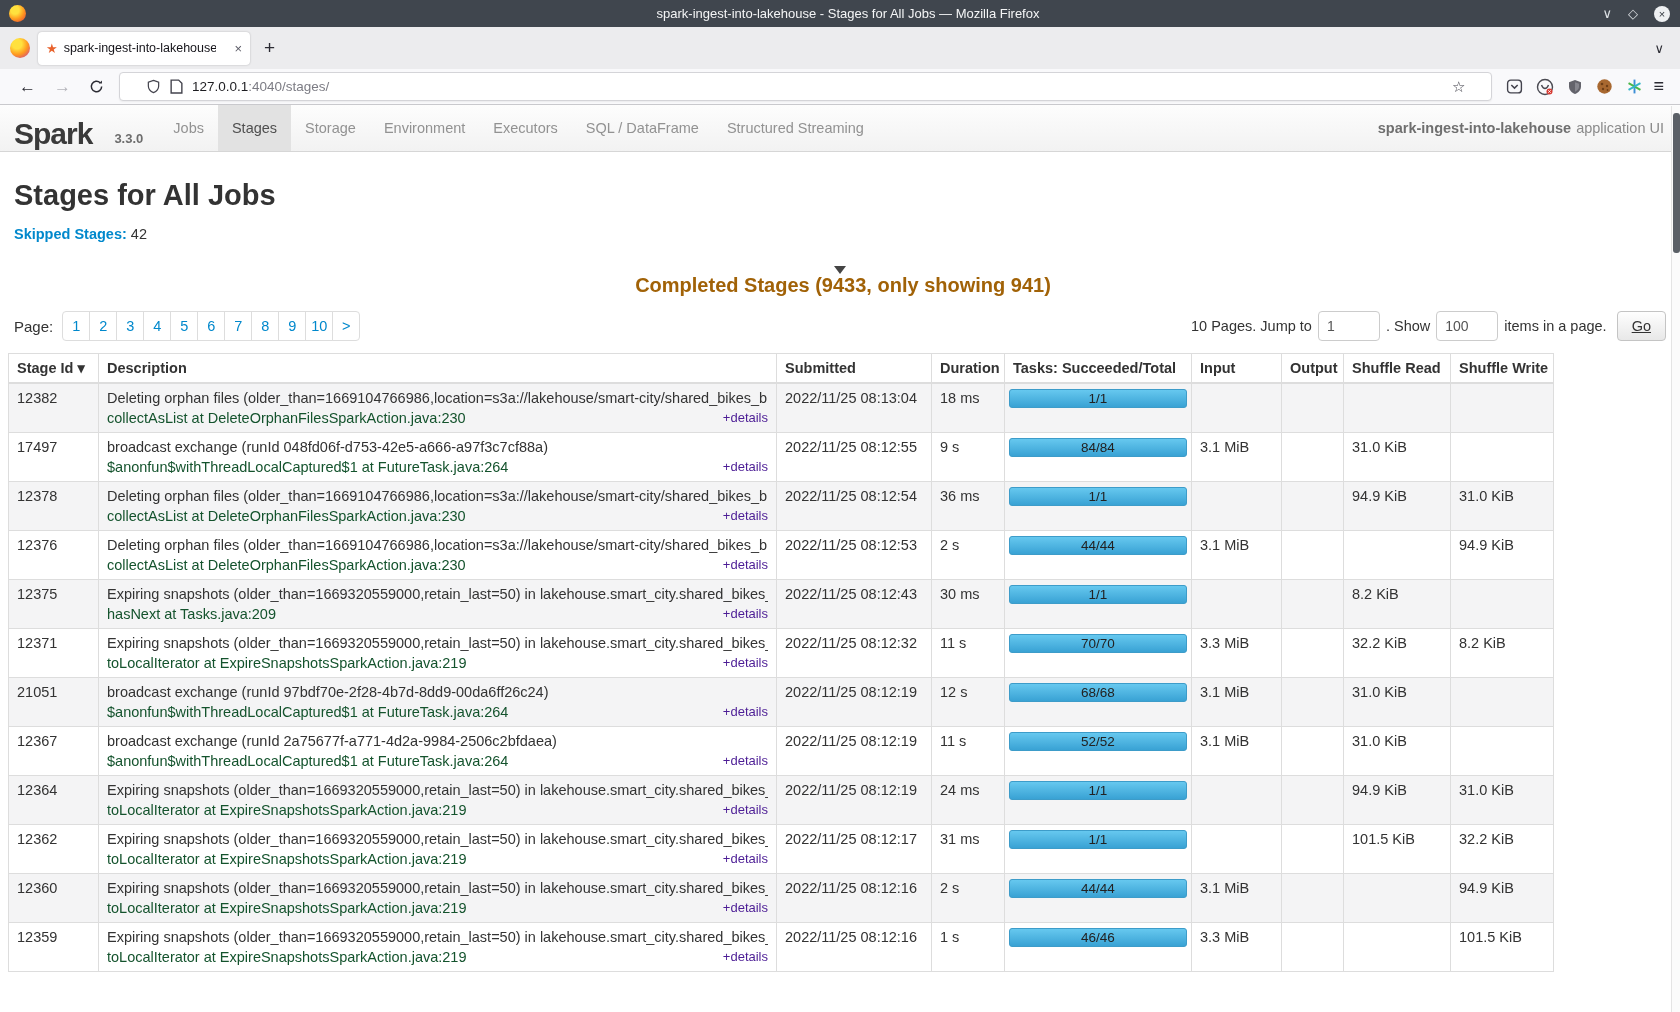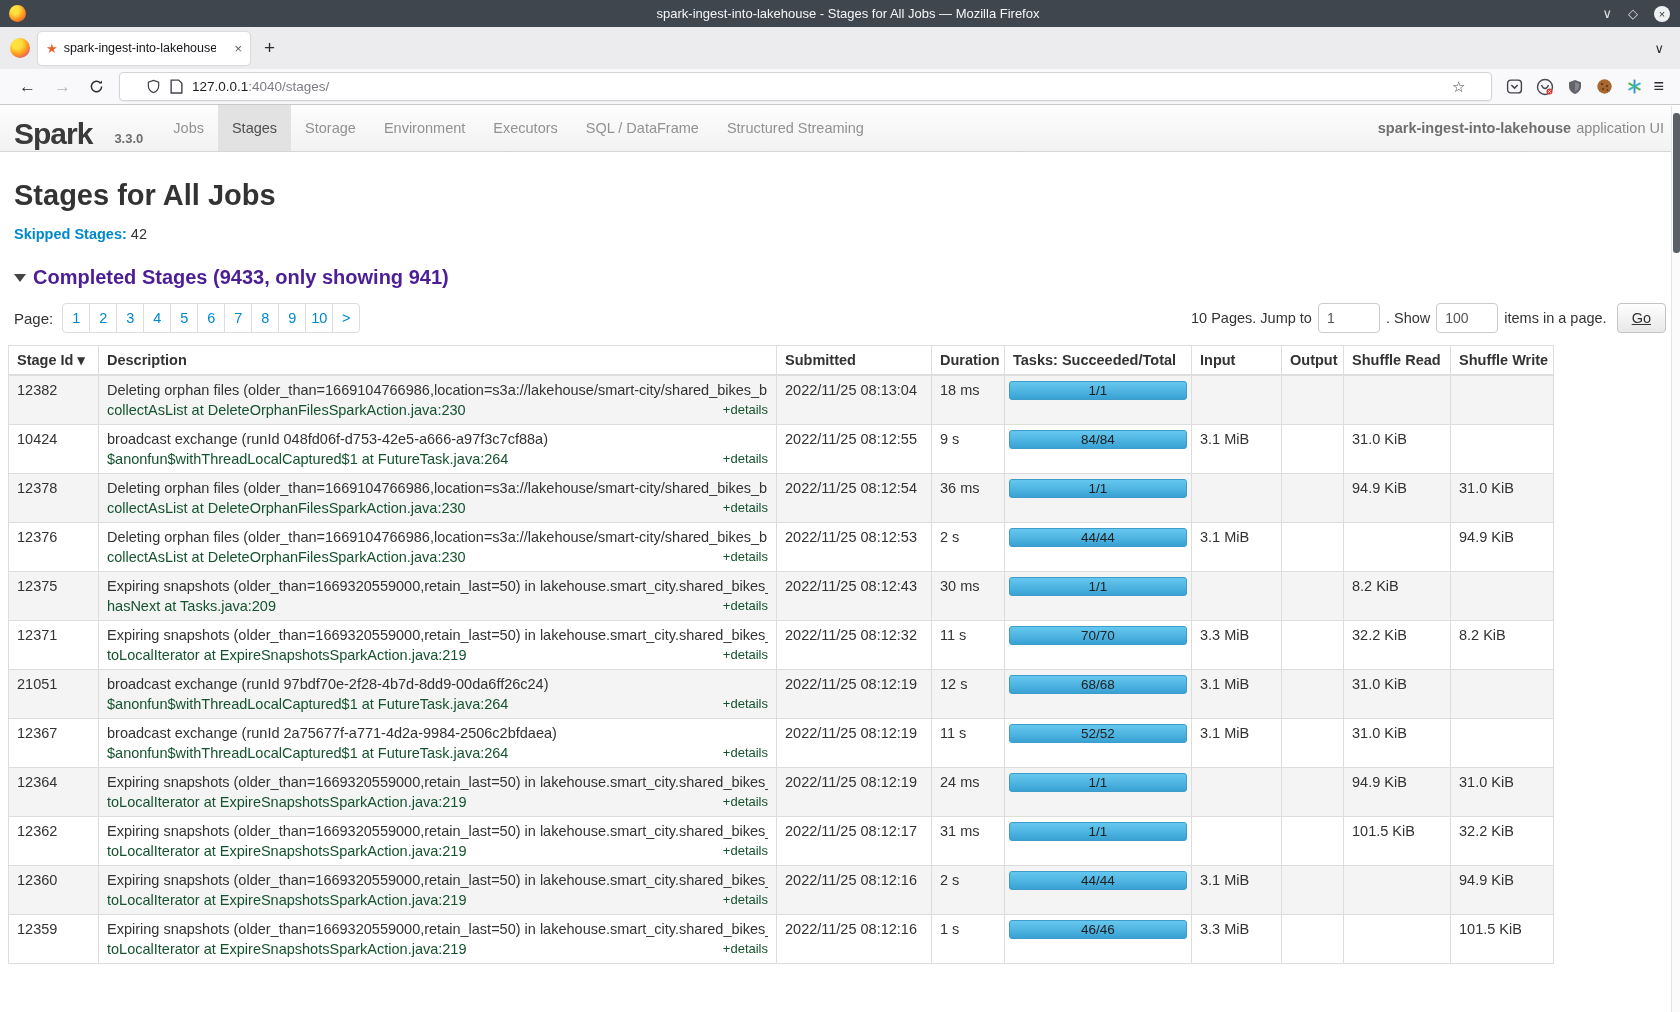--- a/index.html
+++ b/index.html
@@ -54,21 +54,21 @@
   .app-title { margin-left:auto; display:flex; align-items:center; padding-right:16px;
     font-size:14.5px; color:#8a8a8a; }
   .app-title b { color:#6f6f6f; margin-right:5px; }
 
   
   .content { padding:0 8px; }
   .page-title { font-size:29px; font-weight:bold; color:#333; margin:27px 0 14px 6px; }
   .stat-line { font-size:14.5px; color:#333; margin:0 0 7px 6px; }
   .stat-line b { color:#0088cc; }
   .section-head { display:flex; align-items:center; margin:24px 0 14px 6px;
-    font-size:20px; font-weight:bold; color:#4c1d95; cursor:pointer; }
+    font-size:20px; font-weight:bold; color:#a16207; cursor:pointer;flex-direction:column; }
   .tri-down { width:0; height:0; border-left:6px solid transparent; border-right:6px solid transparent;
     border-top:8px solid #444; margin-right:7px; }
 
   .pagebar { display:flex; align-items:center; margin:0 6px 12px 6px; }
   .pagebar-label { font-size:15px; color:#333; margin-right:9px; }
   .pages { display:flex; }
   .page-cell { display:block; padding:6px 0; width:28px; text-align:center; font-size:14.5px;
     color:#0088cc; background:#fff; border:1px solid #ddd; margin-left:-1px; text-decoration:none; cursor:pointer;}
   .page-cell:first-child { border-radius:4px 0 0 4px; margin-left:0; }
   .page-cell:last-child { border-radius:0 4px 4px 0; }
@@ -80,21 +80,21 @@
 
   table.stages { border-collapse:collapse; table-layout:fixed; width:1545px; font-size:14.5px; color:#333; }
   .stages th { border:1px solid #ddd; border-bottom:2px solid #ddd; text-align:left;
     padding:6px 8px; font-weight:bold; background:#fff; white-space:nowrap; overflow:hidden; }
   .stages td { border:1px solid #ddd; padding:5px 8px; vertical-align:top; line-height:18px;
     white-space:nowrap; overflow:hidden; }
   .stages tbody tr:nth-child(odd) { background:#f4f4f5; }
   .desc-line { white-space:nowrap; overflow:hidden; }
   .link-line { display:flex; justify-content:space-between; margin-top:2px; }
   .desc-link { color:#14532d; text-decoration:none; white-space:nowrap; overflow:hidden; }
-  .details-toggle { color:#14532d; font-size:13px; margin-left:8px; cursor:pointer; }
+  .details-toggle { color:#4c1d95; font-size:13px; margin-left:8px; cursor:pointer; }
   .tasks-td { padding:5px 4px !important; }
   .taskbar { height:19px; border:1px solid #3d9cc9; border-radius:3px;
     background:linear-gradient(#66c8ef,#39a2d4); text-align:center; font-size:13.5px;
     line-height:18px; color:#222; }
 
   
   .scrollbar { position:fixed; top:106px; right:0; bottom:0; width:9px; background:#fbfbfb;
     border-left:1px solid #e4e4e4; }
   .scroll-thumb { position:absolute; top:7px; left:1px; width:7px; height:140px; background:#5b6067; border-radius:3px; }
 
@@ -272,21 +272,21 @@
     <td class="tasks-td">
       <div class="taskbar">1/1</div>
     </td>
     <td></td>
     <td></td>
     <td></td>
     <td></td>
   </tr>
 
   <tr>
-    <td>10424</td>
+    <td>17497</td>
     <td>
       <div class="desc-line">broadcast exchange (runId 048fd06f-d753-42e5-a666-a97f3c7cf88a)</div>
       <div class="link-line">
         <a class="desc-link" href="#">$anonfun$withThreadLocalCaptured$1 at FutureTask.java:264</a>
         <span class="details-toggle">+details</span>
       </div>
     </td>
     <td>2022/11/25 08:12:55</td>
     <td>9 s</td>
     <td class="tasks-td">

